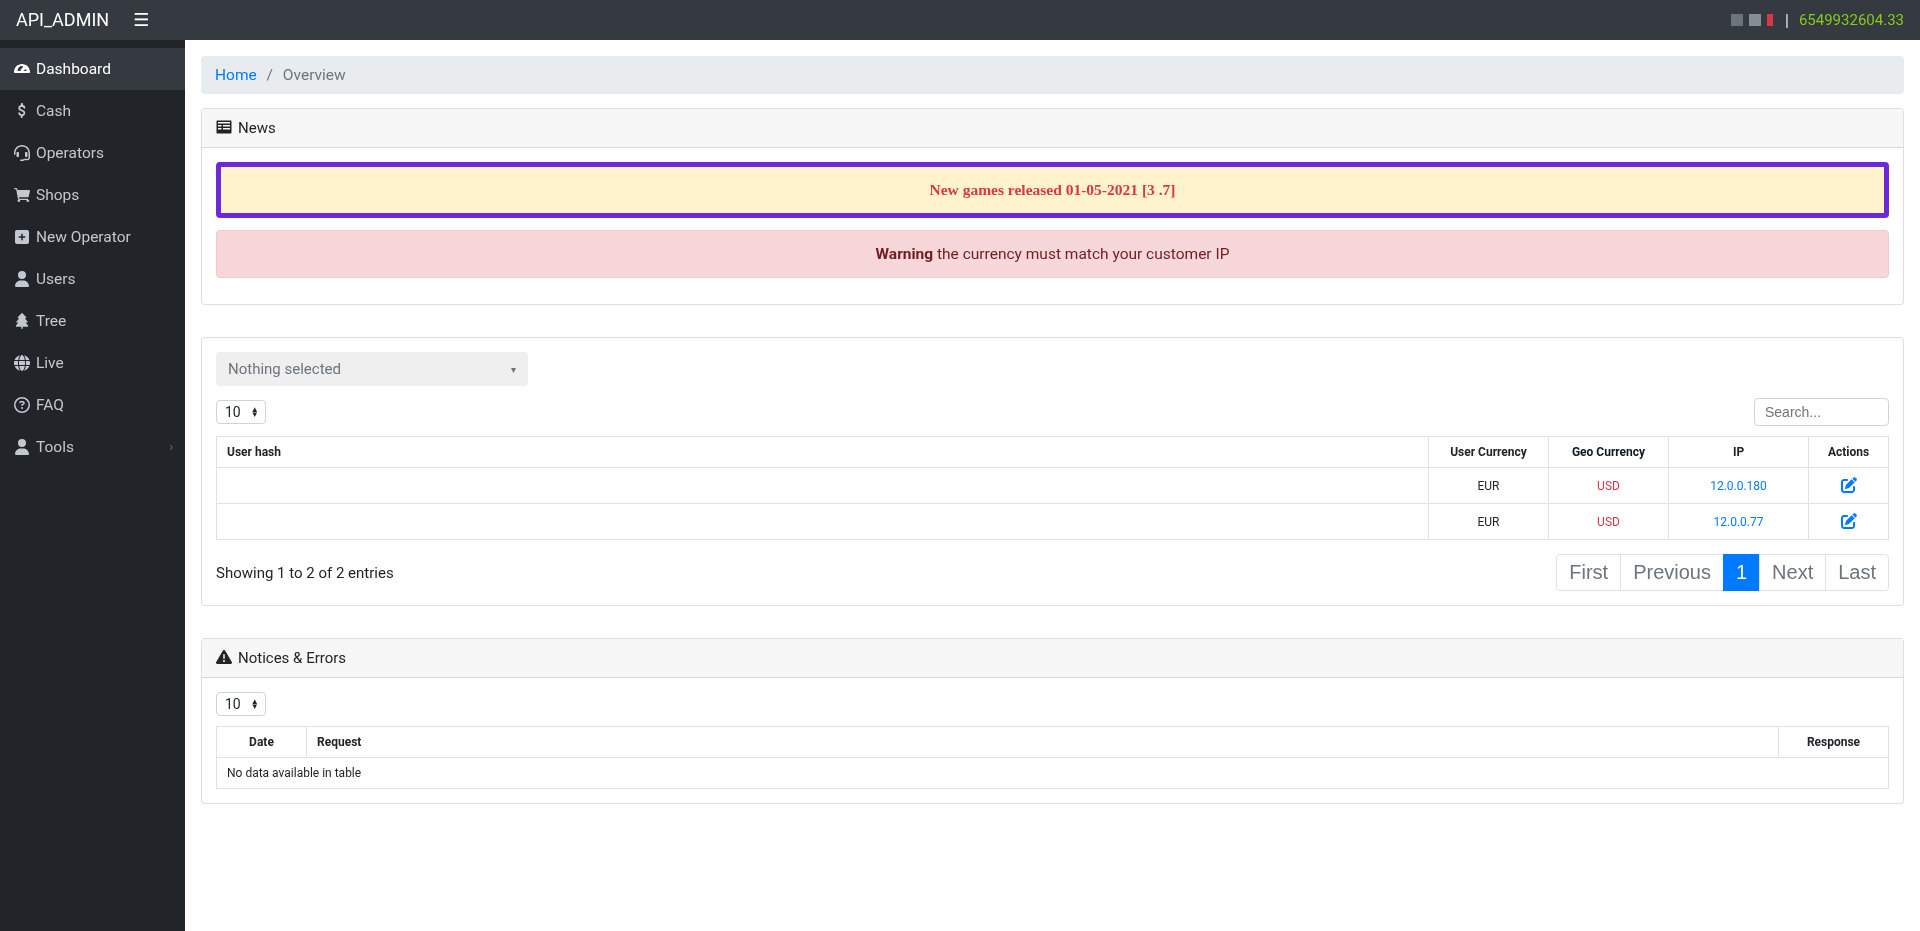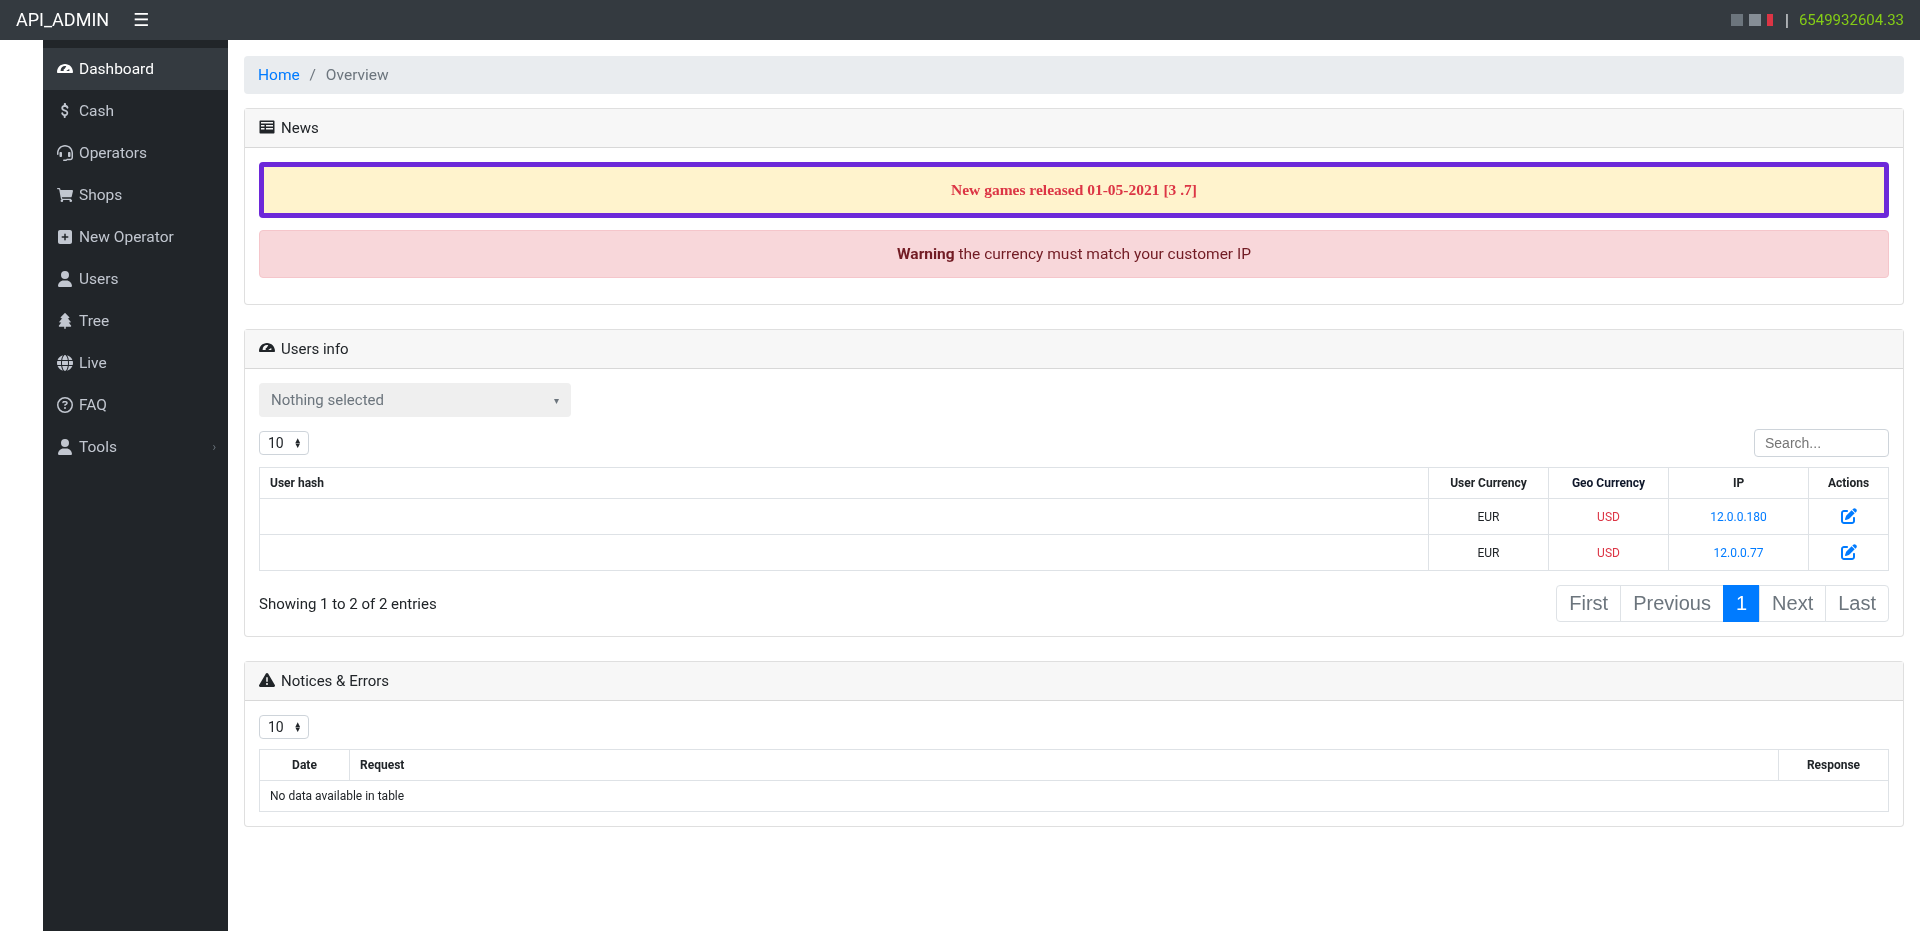--- a/index.html
+++ b/index.html
@@ -59,21 +59,20 @@
 .balance-label {
   color: #84cc16;
   font-size: 15px;
   margin-left: 4px;
 }
 
 
 .layout {
   display: flex;
   height: calc(100vh - 40px);
-  padding-left: 43px;
 }
 
 
 .sidebar {
   width: 185px;
   background: #212529;
   color: #c2c7d0;
   flex-shrink: 0;
   padding-top: 8px;
 }
@@ -128,21 +127,21 @@
 }
 .breadcrumb-sep {
   margin: 0 6px;
   color: #6c757d;
 }
 
 
 .card {
   border: 1px solid rgba(0,0,0,.125);
   border-radius: 4px;
-  margin-bottom: 24px;
+  margin-bottom: 32px;
   background: #fff;
 }
 .card-header {
   background: #f7f7f7;
   border-bottom: 1px solid rgba(0,0,0,.125);
   padding: 10px 14px;
   font-size: 15px;
   display: flex;
   align-items: center;
   gap: 6px;
@@ -444,28 +443,20 @@
         <div class="alert alert-warning">
           <span class="alert-text">New games released 01-05-2021 [3 .7]</span>
         </div>
         <div class="alert alert-danger">
           <b>Warning</b><span> the currency must match your customer IP</span>
         </div>
       </div>
     </div>
 
     <div class="card">
-      <div class="card-header">
-        <span>
-          <svg class="icon" viewBox="0 0 512 512">
-              <path d="M256 96C114.6 96 0 210.6 0 352c0 17.7 14.3 32 32 32h448c17.7 0 32-14.3 32-32C512 210.6 397.4 96 256 96zm0 64c14.1 0 27.8 1.5 41 4.2l-50 86.6c-20.9 5.1-36.4 24-36.4 46.6 0 26.5 21.5 48 48 48 22.6 0 41.5-15.6 46.6-36.4l86.6-50c2.7 13.2 4.2 26.9 4.2 41 0 5.5-.3 11-.7 16.4H116.7c-.4-5.4-.7-10.9-.7-16.4 0-77.3 62.7-140 140-140z"></path>
-            </svg>
-        </span>
-        <span>Users info</span>
-      </div>
       <div class="card-body">
         <div class="dropdown-select">
           <span>Nothing selected</span>
           <span class="dropdown-caret">▾</span>
         </div>
 
         <div class="table-controls">
           <div class="length-select">
             <span>10</span>
             <span class="length-sort">

